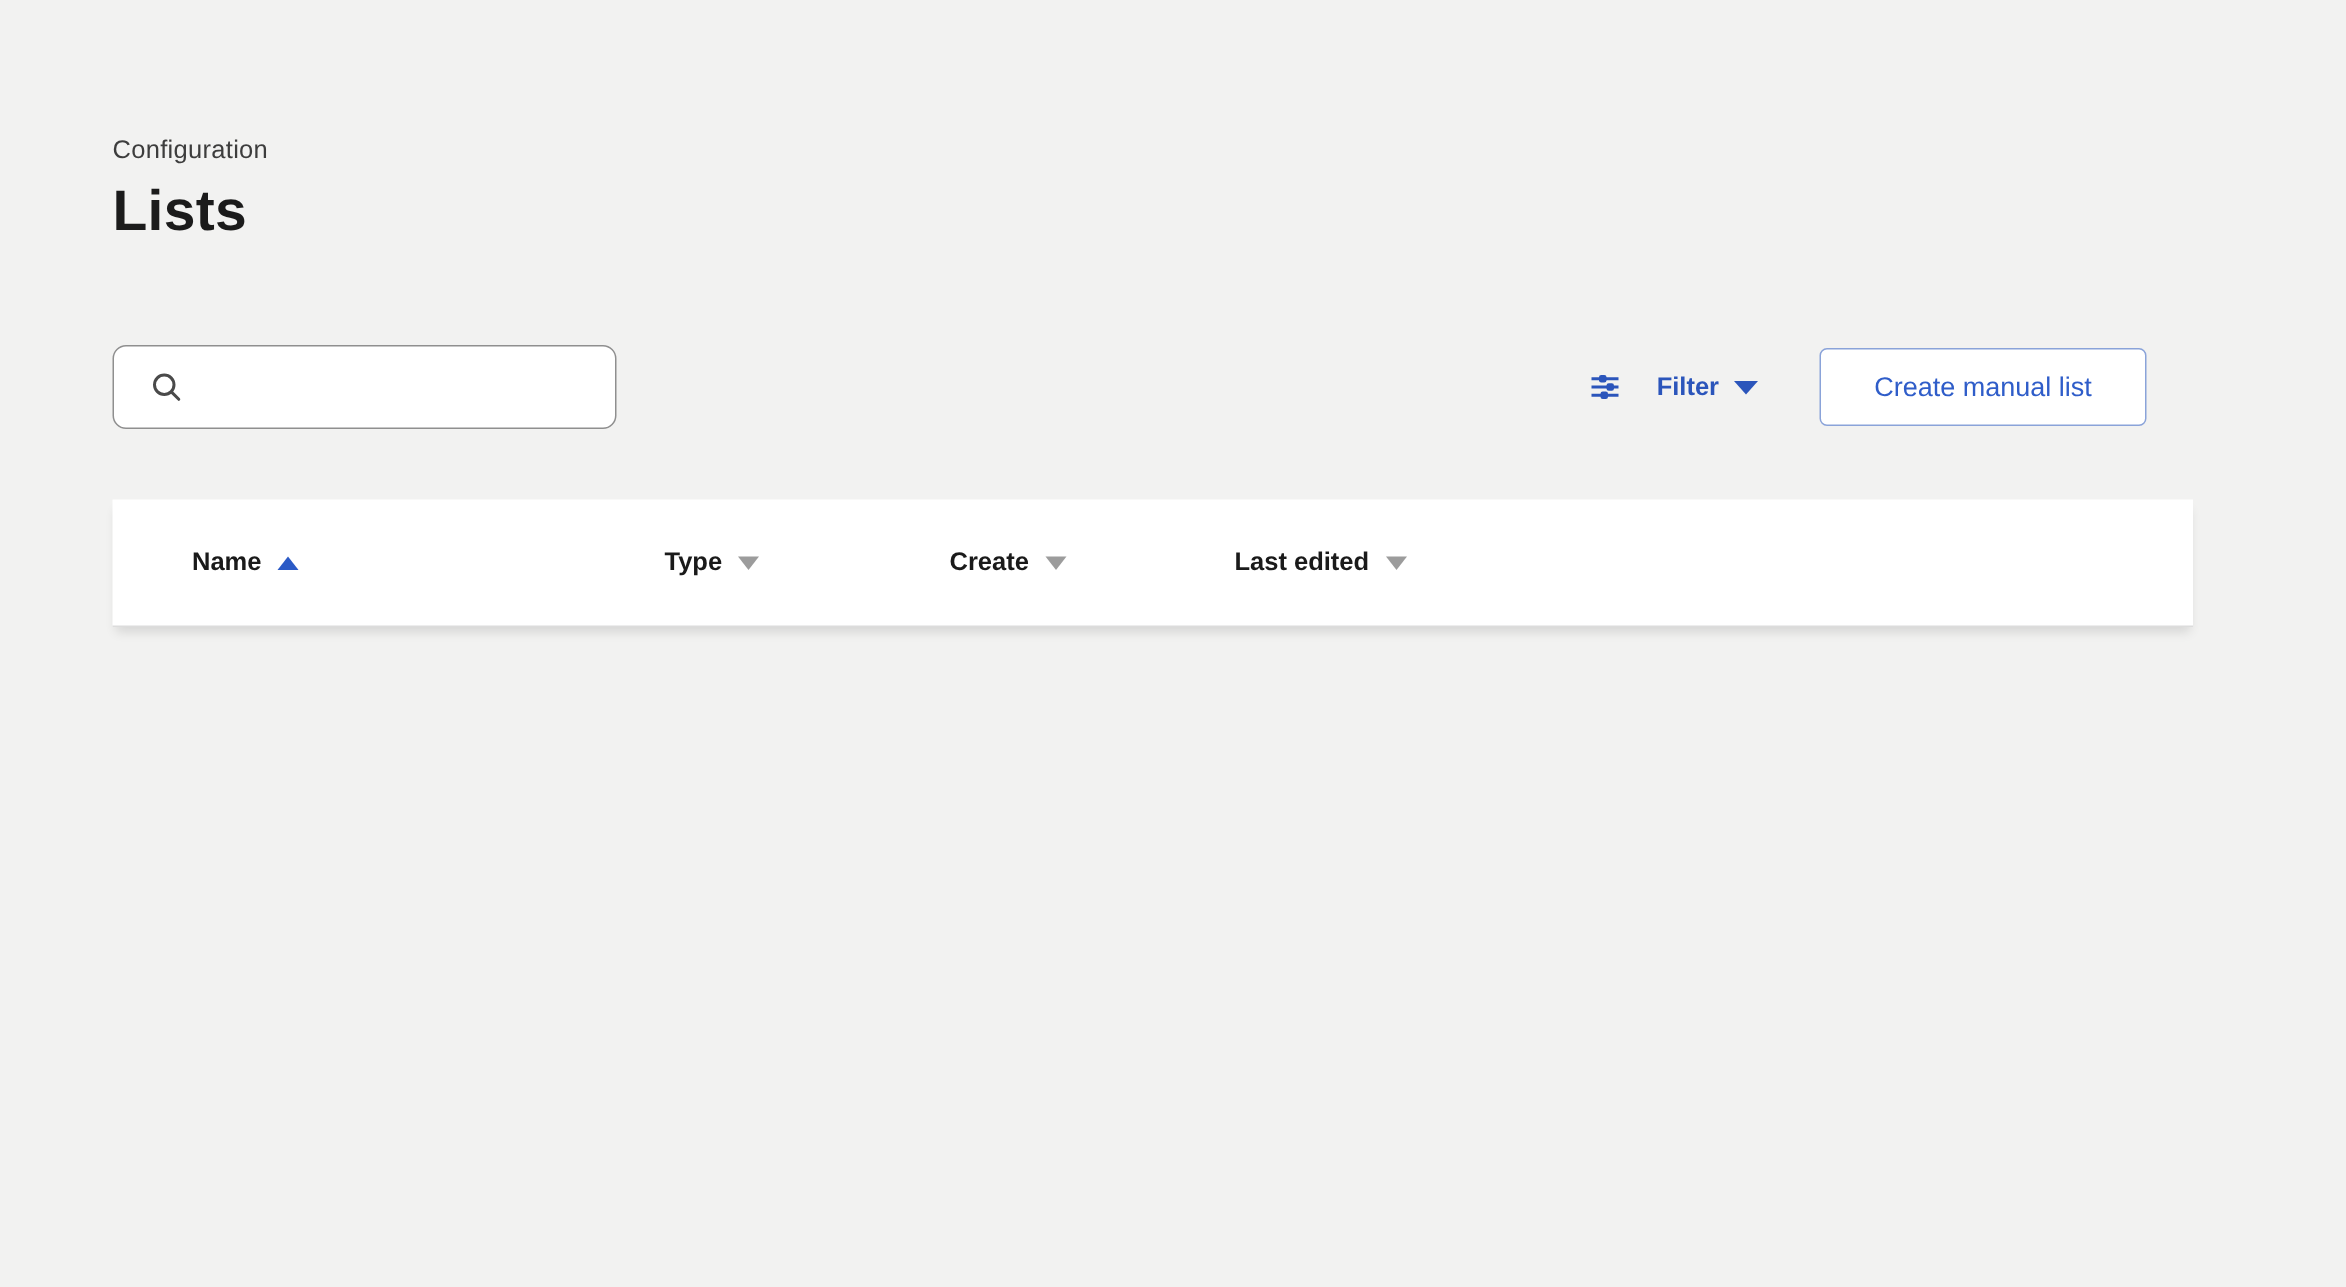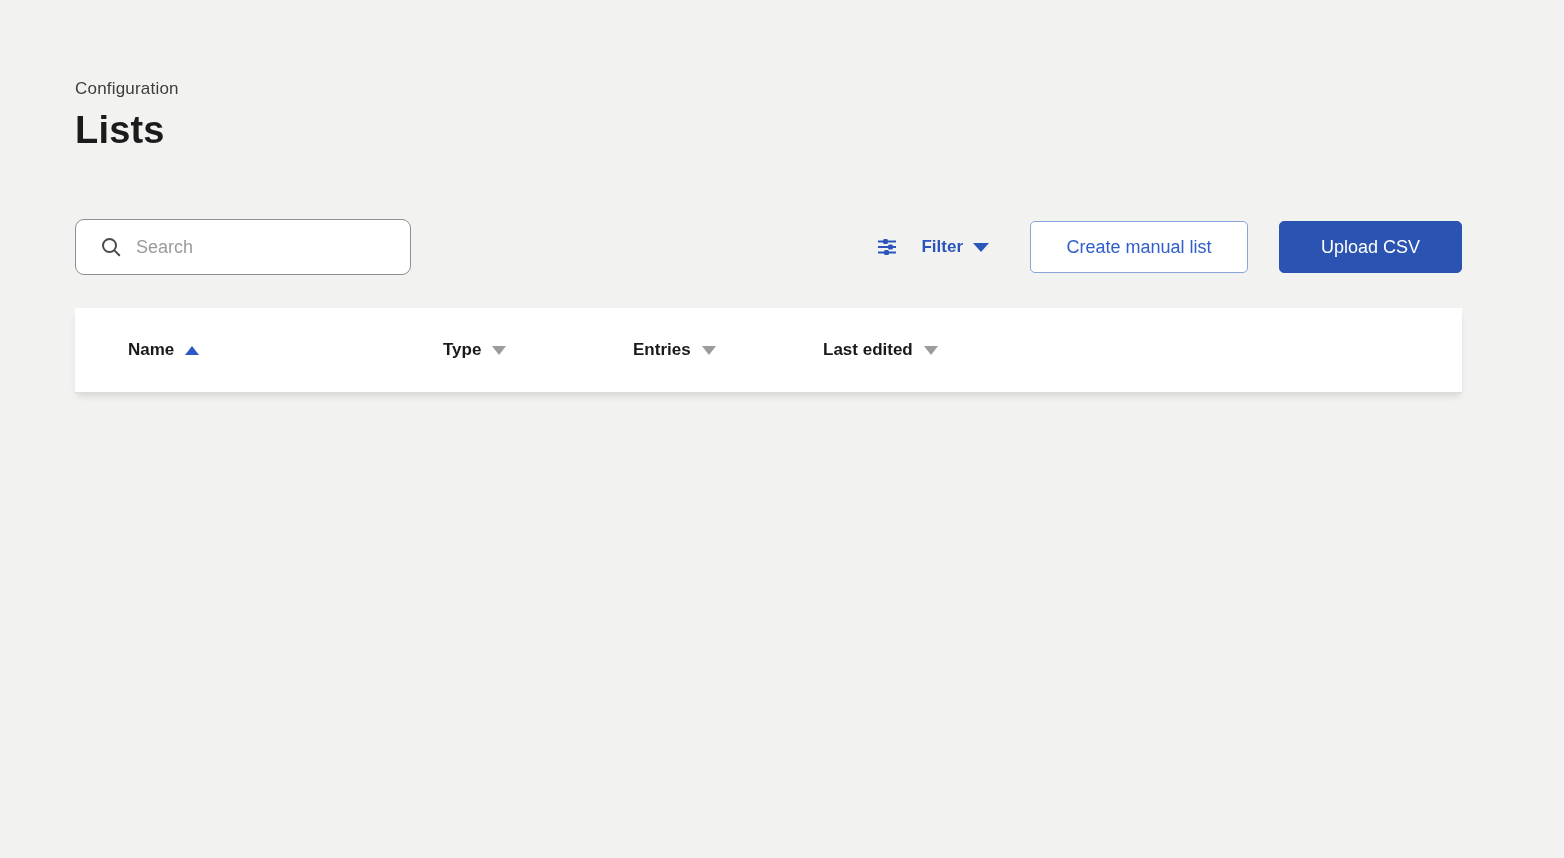--- a/index.html
+++ b/index.html
@@ -10,25 +10,24 @@
     color: #242424;
     overflow: hidden;
   }
   .content {
     margin-left: 75px;
     width: 1387px;
   }
 
   
   .breadcrumb {
-    padding-top: 52px;
+    padding-top: 90px;
     font-size: 17px;
     color: #3d3d3d;
     letter-spacing: 0.2px;
-    margin-top: 27px;
   }
   .page-title {
     margin-top: 10px;
     font-size: 38px;
     font-weight: 700;
     color: #1b1b1b;
     letter-spacing: 0.2px;
   }
 
   
@@ -110,21 +109,21 @@
   }
   .btn-primary {
     width: 183px;
     background: #2b53b1;
     border: 1px solid #2b53b1;
     color: #ffffff;
   }
 
   
   .table {
-    margin-top: 33px;
+    margin-top: 47px;
   }
   .table-header {
     position: relative;
     z-index: 2;
     height: 85px;
     background: #ffffff;
     border-bottom: 1px solid #dcdcdc;
     box-shadow: 0 5px 7px -2px rgba(0,0,0,0.12);
     display: flex;
     align-items: center;
@@ -189,21 +188,20 @@
 
   <div class="toolbar">
 
     <div class="search-box">
       <span class="icon-wrap">
         <svg width="22" height="22" viewBox="0 0 22 22" fill="none">
           <circle cx="9.5" cy="9.5" r="6.5" stroke="#4a4a4a" stroke-width="2"></circle>
           <line x1="14.4" y1="14.4" x2="19.2" y2="19.2" stroke="#4a4a4a" stroke-width="2" stroke-linecap="round"></line>
         </svg>
       </span>
-      <input class="search-input" type="text" placeholder="Search" style="">
     </div>
 
     <div class="toolbar-spacer"></div>
 
     <div class="filter-control">
       <span class="icon-wrap">
         <svg width="20" height="20" viewBox="0 0 20 20" fill="none">
           <line x1="1" y1="4.5" x2="19" y2="4.5" stroke="#2b55bb" stroke-width="2"></line>
           <line x1="1" y1="10" x2="19" y2="10" stroke="#2b55bb" stroke-width="2"></line>
           <line x1="1" y1="15.5" x2="19" y2="15.5" stroke="#2b55bb" stroke-width="2"></line>
@@ -211,36 +209,35 @@
           <rect x="11" y="7.5" width="5" height="5" rx="1.5" fill="#2b55bb"></rect>
           <rect x="7" y="13" width="5" height="5" rx="1.5" fill="#2b55bb"></rect>
         </svg>
       </span>
       <span class="filter-label">Filter</span>
       <span class="caret-down"></span>
     </div>
 
     <button class="btn btn-outline">Create manual list</button>
 
-    <button class="btn btn-primary">Upload CSV</button>
   </div>
 
   <div class="table">
 
     <div class="table-header">
       <div class="header-cell col-name">
         <span>Name</span>
         <span class="sort-triangle sort-up"></span>
       </div>
       <div class="header-cell col-type">
         <span>Type</span>
         <span class="sort-triangle sort-down"></span>
       </div>
       <div class="header-cell col-entries">
-        <span>Entries</span>
+        <span>Create</span>
         <span class="sort-triangle sort-down"></span>
       </div>
       <div class="header-cell col-last">
         <span>Last edited</span>
         <span class="sort-triangle sort-down"></span>
       </div>
       <div class="col-actions"></div>
     </div>
 
 

